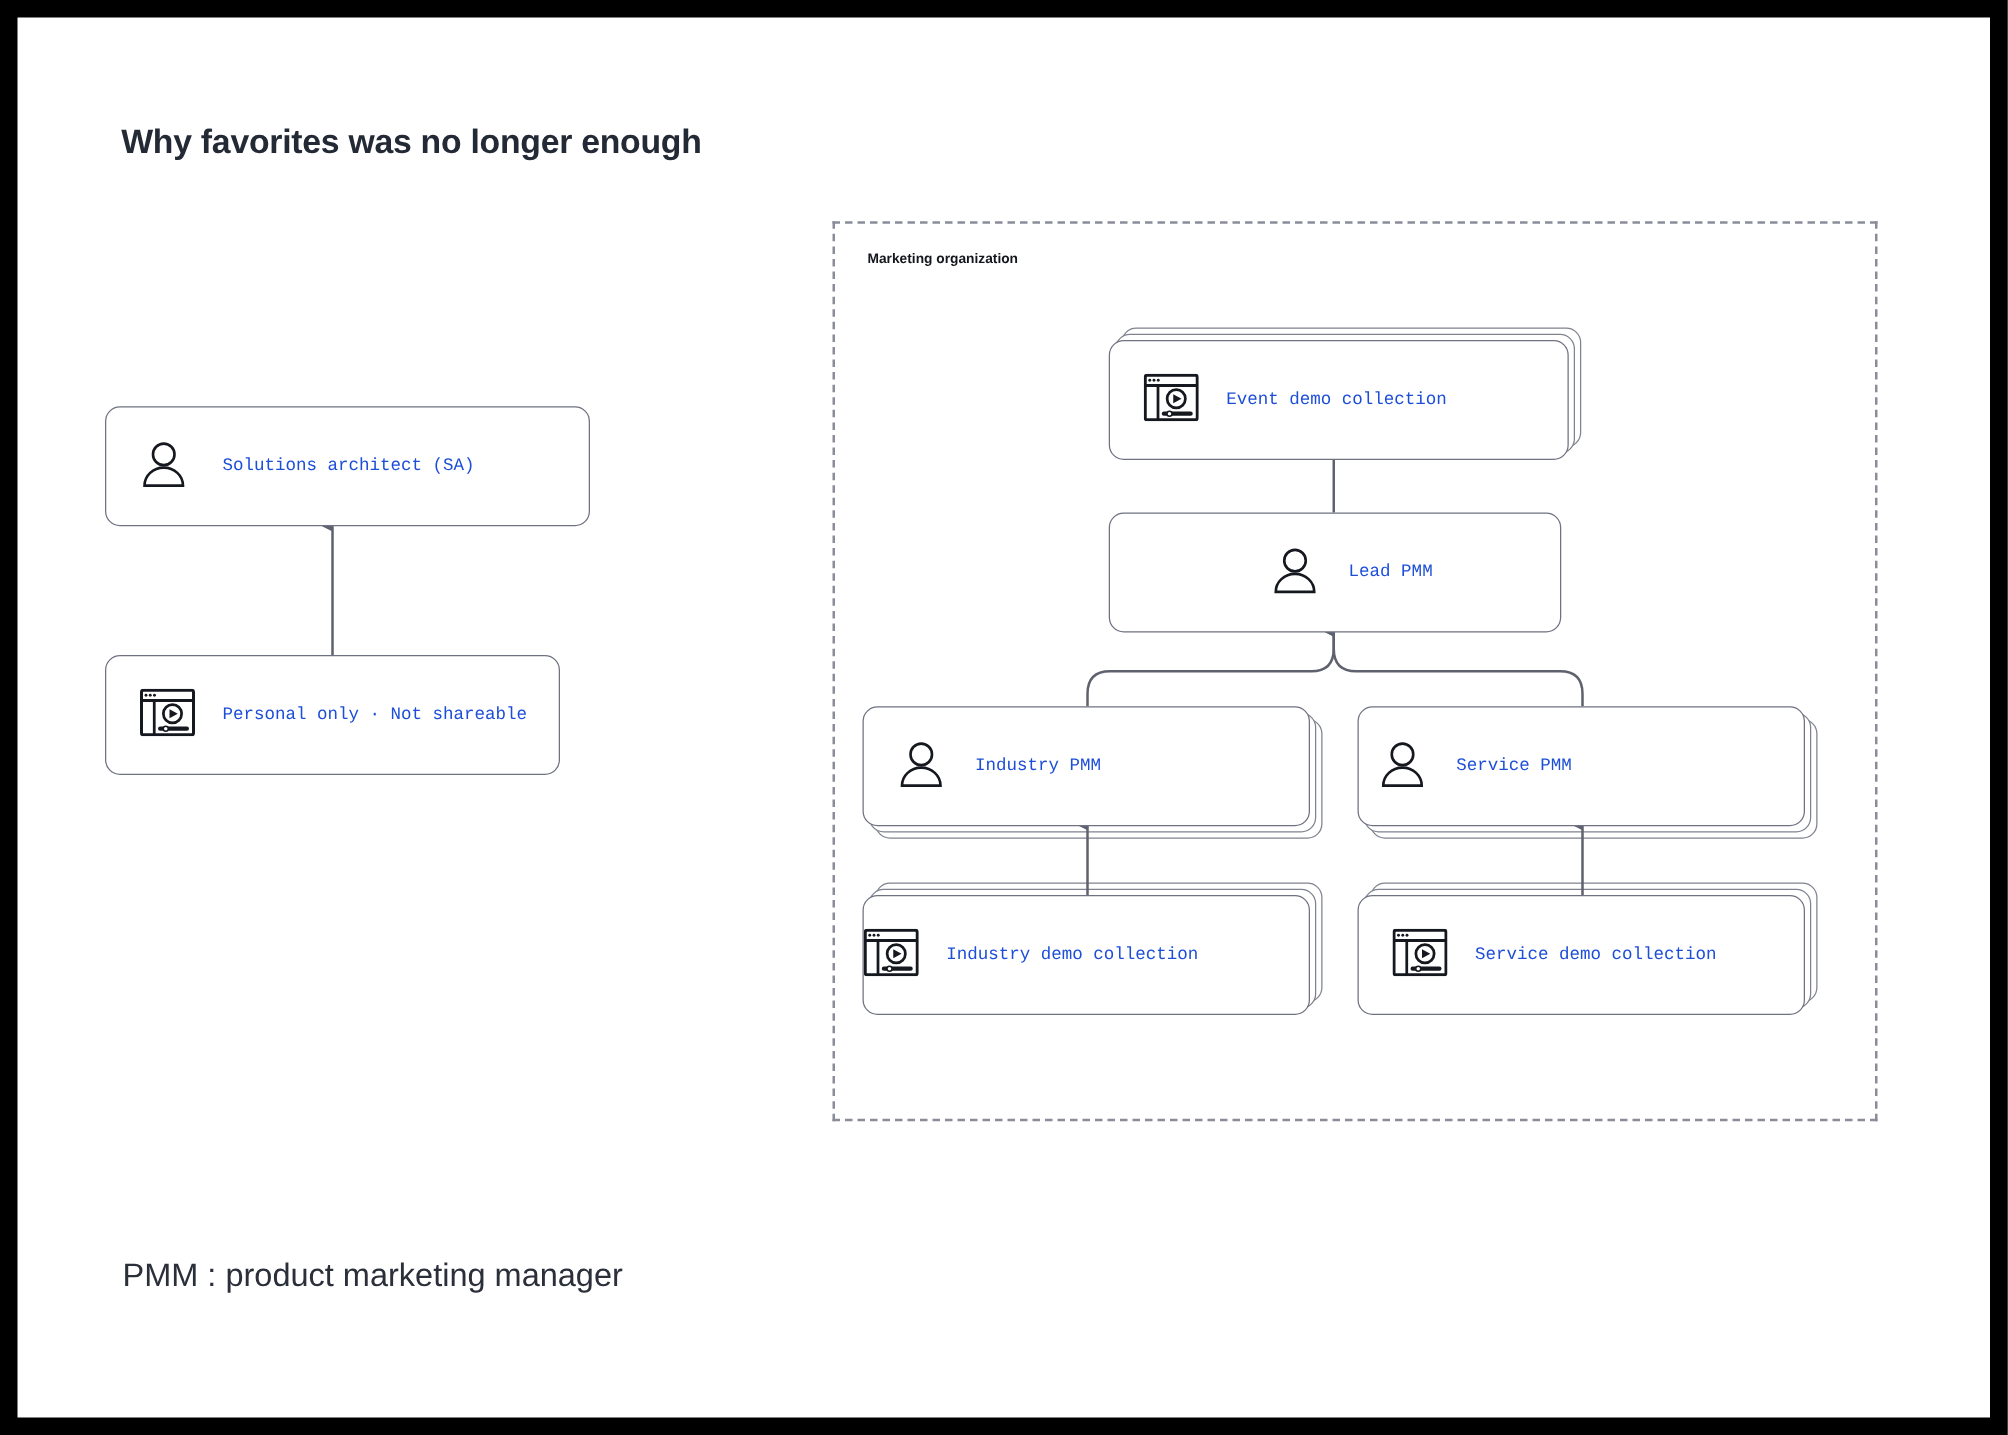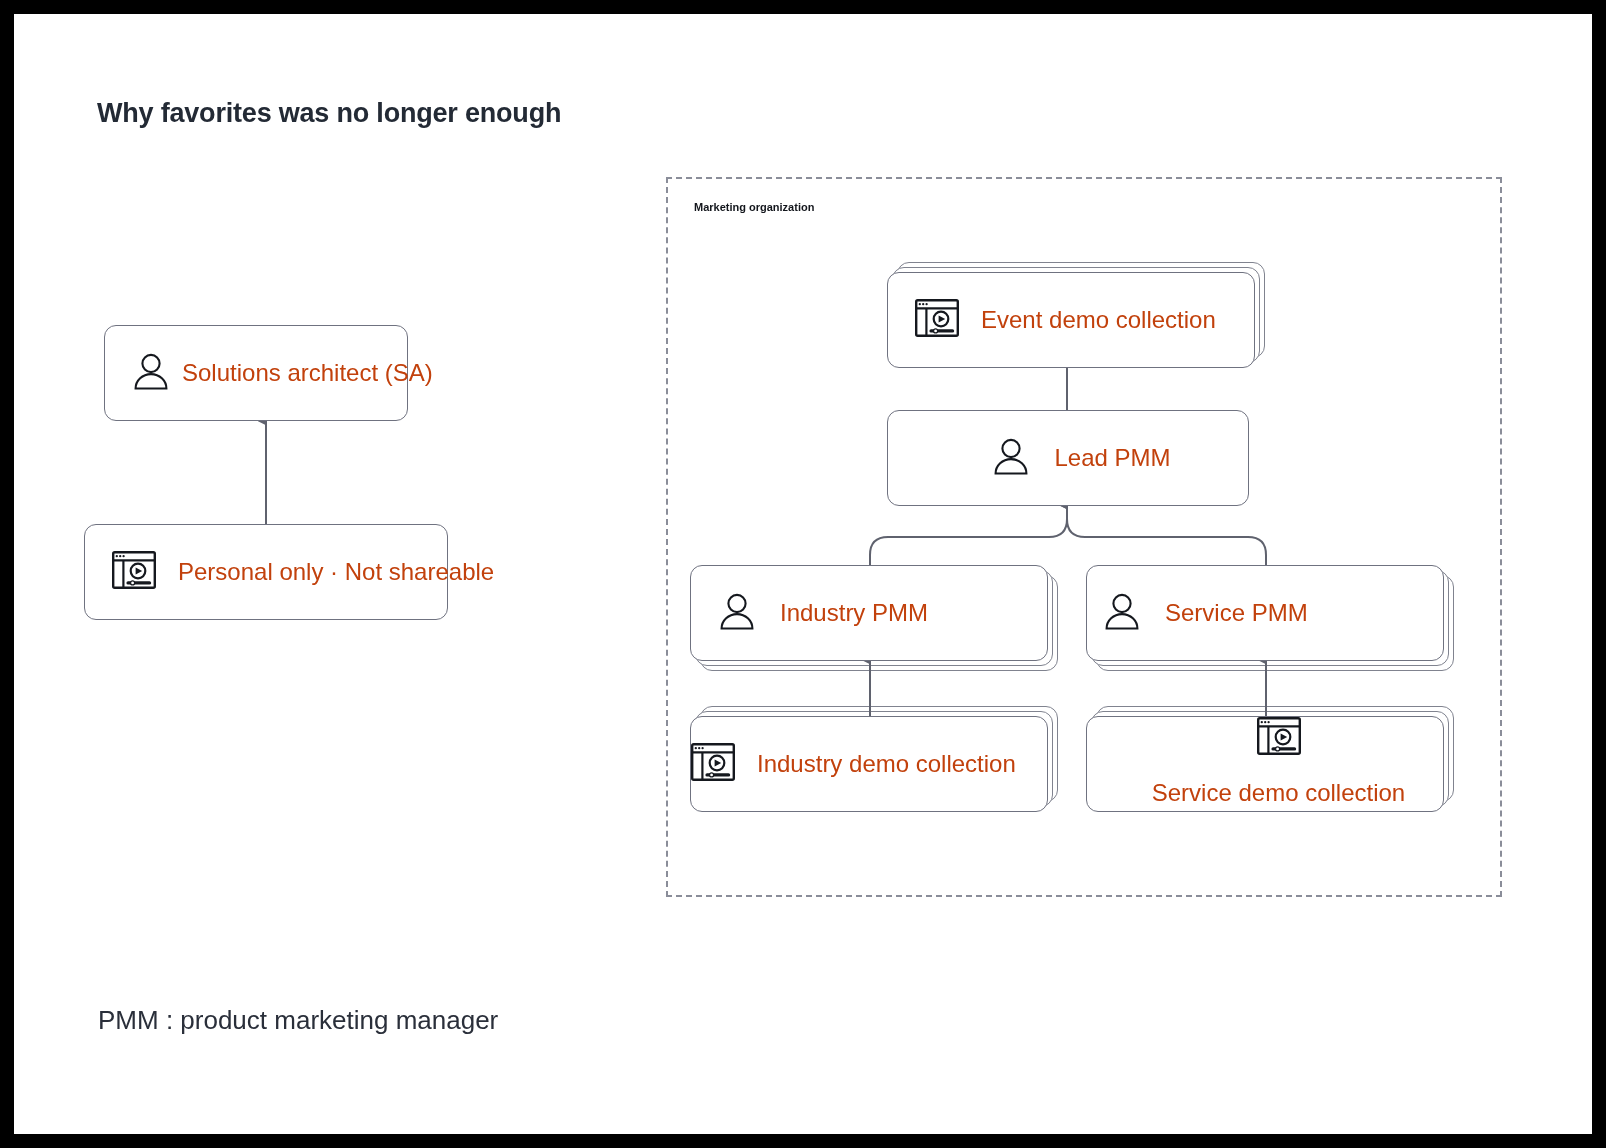--- a/index.html
+++ b/index.html
@@ -53,24 +53,25 @@
     border-radius: 12px;
     display: flex;
     align-items: center;
     z-index: 5;
   }
   .node .ico {
     flex: 0 0 auto;
     display: block;
   }
   .node .lbl {
-    font-size: 24px;
-    color: #c2410c;
+    font-size: 14px;
+    color: #1d4ed8;
     white-space: nowrap;
     line-height: 1;
+    font-family: Liberation Mono, monospace;
   }
 
   
   .ghost {
     position: absolute;
     box-sizing: border-box;
     background: #ffffff;
     border: 1.4px solid #80838f;
     border-radius: 12px;
     z-index: 3;
@@ -133,21 +134,21 @@
 
     <path d="M 856 551 L 856 541 Q 856 523 874 523 L 1035 523 Q 1053 523 1053 505 L 1053 491" fill="none" stroke="#5f626e" stroke-width="2" marker-end="url(#arrowUp)"></path>
 
     <path d="M 1252 551 L 1252 541 Q 1252 523 1234 523 L 1071 523 Q 1053 523 1053 505 L 1053 491" fill="none" stroke="#5f626e" stroke-width="2" marker-end="url(#arrowUp)"></path>
 
     <line x1="856" y1="702" x2="856" y2="646" stroke="#5f626e" stroke-width="2" marker-end="url(#arrowUp)"></line>
 
     <line x1="1252" y1="702" x2="1252" y2="646" stroke="#5f626e" stroke-width="2" marker-end="url(#arrowUp)"></line>
   </svg>
 
-  <div class="node" style="left:70px; top:311px; width:304px; height:96px; padding-left:27px; gap:12px;margin-left:20px;">
+  <div class="node" style="left:70px; top:311px; width:388px; height:96px; padding-left:27px; gap:28px;">
     <span class="ico">
       <svg width="38" height="40" viewBox="0 0 38 40">
         <circle cx="19" cy="12.5" r="8.6" fill="none" stroke="#15181e" stroke-width="2.1"></circle>
         <path d="M3.6 37.5 A15.4 14.4 0 0 1 34.4 37.5 Z" fill="none" stroke="#15181e" stroke-width="2.1"></path>
       </svg>
     </span>
     <span class="lbl">Solutions architect (SA)</span>
   </div>
 
   <div class="node" style="left:70px; top:510px; width:364px; height:96px; padding-left:27px; gap:22px;">
@@ -237,21 +238,21 @@
         <path d="M23.6 16.4 L30.2 20 L23.6 23.6 Z" fill="#15181e"></path>
         <rect x="14.4" y="30.2" width="24.8" height="3.4" rx="1.7" fill="#15181e"></rect>
         <circle cx="20.6" cy="31.9" r="2.0" fill="#ffffff" stroke="#15181e" stroke-width="1.2"></circle>
       </svg>
     </span>
     <span class="lbl">Industry demo collection</span>
   </div>
 
   <div class="ghost" style="left:1082px; top:692px; width:358px; height:96px;"></div>
   <div class="ghost" style="left:1077px; top:697px; width:358px; height:96px;"></div>
-  <div class="node" style="left:1072px; top:702px; width:358px; height:96px; padding-left:27px; gap:22px;flex-direction:column;">
+  <div class="node" style="left:1072px; top:702px; width:358px; height:96px; padding-left:27px; gap:22px;">
     <span class="ico">
       <svg width="44" height="38" viewBox="0 0 44 38">
         <rect x="1.2" y="1.2" width="41.6" height="35.6" rx="1.5" fill="none" stroke="#15181e" stroke-width="2.4"></rect>
         <line x1="1.2" y1="9.4" x2="42.8" y2="9.4" stroke="#15181e" stroke-width="2.4"></line>
         <line x1="11.4" y1="9.4" x2="11.4" y2="36.8" stroke="#15181e" stroke-width="2.2"></line>
         <circle cx="4.8" cy="5.2" r="1.15" fill="#15181e"></circle>
         <circle cx="8.2" cy="5.2" r="1.15" fill="#15181e"></circle>
         <circle cx="11.6" cy="5.2" r="1.15" fill="#15181e"></circle>
         <circle cx="26" cy="20" r="7.3" fill="none" stroke="#15181e" stroke-width="2.2"></circle>
         <path d="M23.6 16.4 L30.2 20 L23.6 23.6 Z" fill="#15181e"></path>

